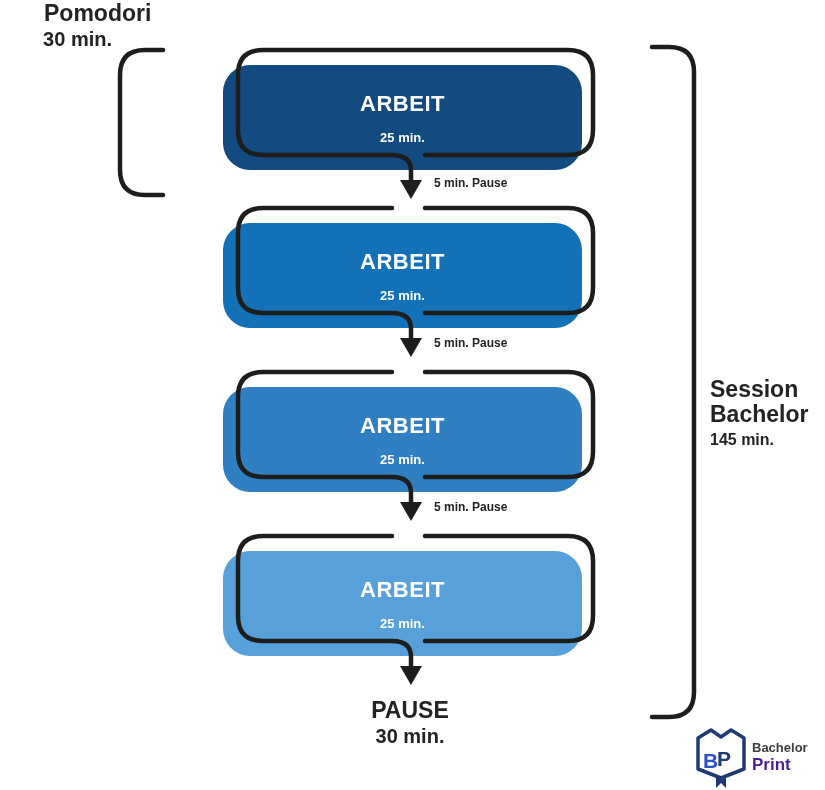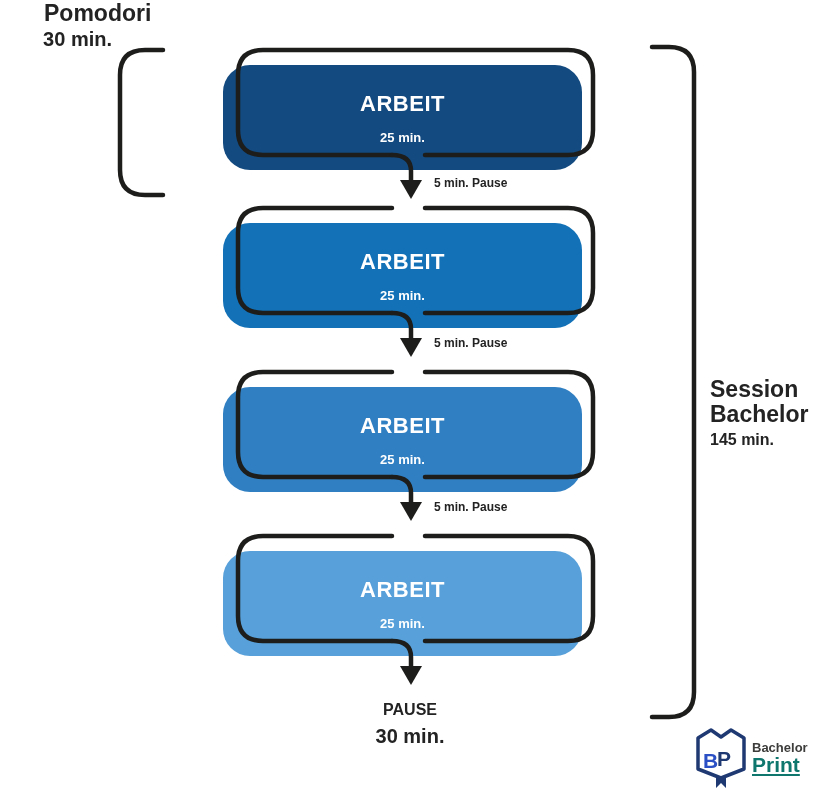--- a/index.html
+++ b/index.html
@@ -21,26 +21,26 @@
                display:flex;flex-direction:column;align-items:center;justify-content:center;
                color:#ffffff;font-weight:bold;text-align:left;gap:13px;}
   .block-label .t{font-size:22px;letter-spacing:.5px;}
   .block-label .d{font-size:13px;}
   .bl1{top:65px;} .bl2{top:223px;} .bl3{top:387px;} .bl4{top:551px;}
 
   .pause5{left:434px;font-size:12px;}
   .p1{top:176px;} .p2{top:336px;} .p3{top:500px;}
 
   .final-pause{left:320px;top:697px;width:180px;text-align:center;line-height:26px;}
-  .final-pause .t{font-size:16px;}
+  .final-pause .t{font-size:23px;}
   .final-pause .d{font-size:20px;}
 
   .brand{position:absolute;left:752px;top:739px;line-height:17px;font-weight:bold;}
   .brand .b-top{font-size:13px;color:#3D3D3C;}
-  .brand .b-bot{font-size:21px;color:#0f766e;text-decoration:underline;}
+  .brand .b-bot{font-size:17px;color:#4c1d95;}
 </style>
 </head>
 <body>
 
 <div class="canvas">
 
   <svg width="825" height="790" viewBox="0 0 825 790">
 
     <path d="M163,50 H145 Q120,50 120,75 V170 Q120,195 145,195 H163" fill="none" stroke-width="4.5" stroke-linecap="round" stroke="#1D1D1B"></path>
 

